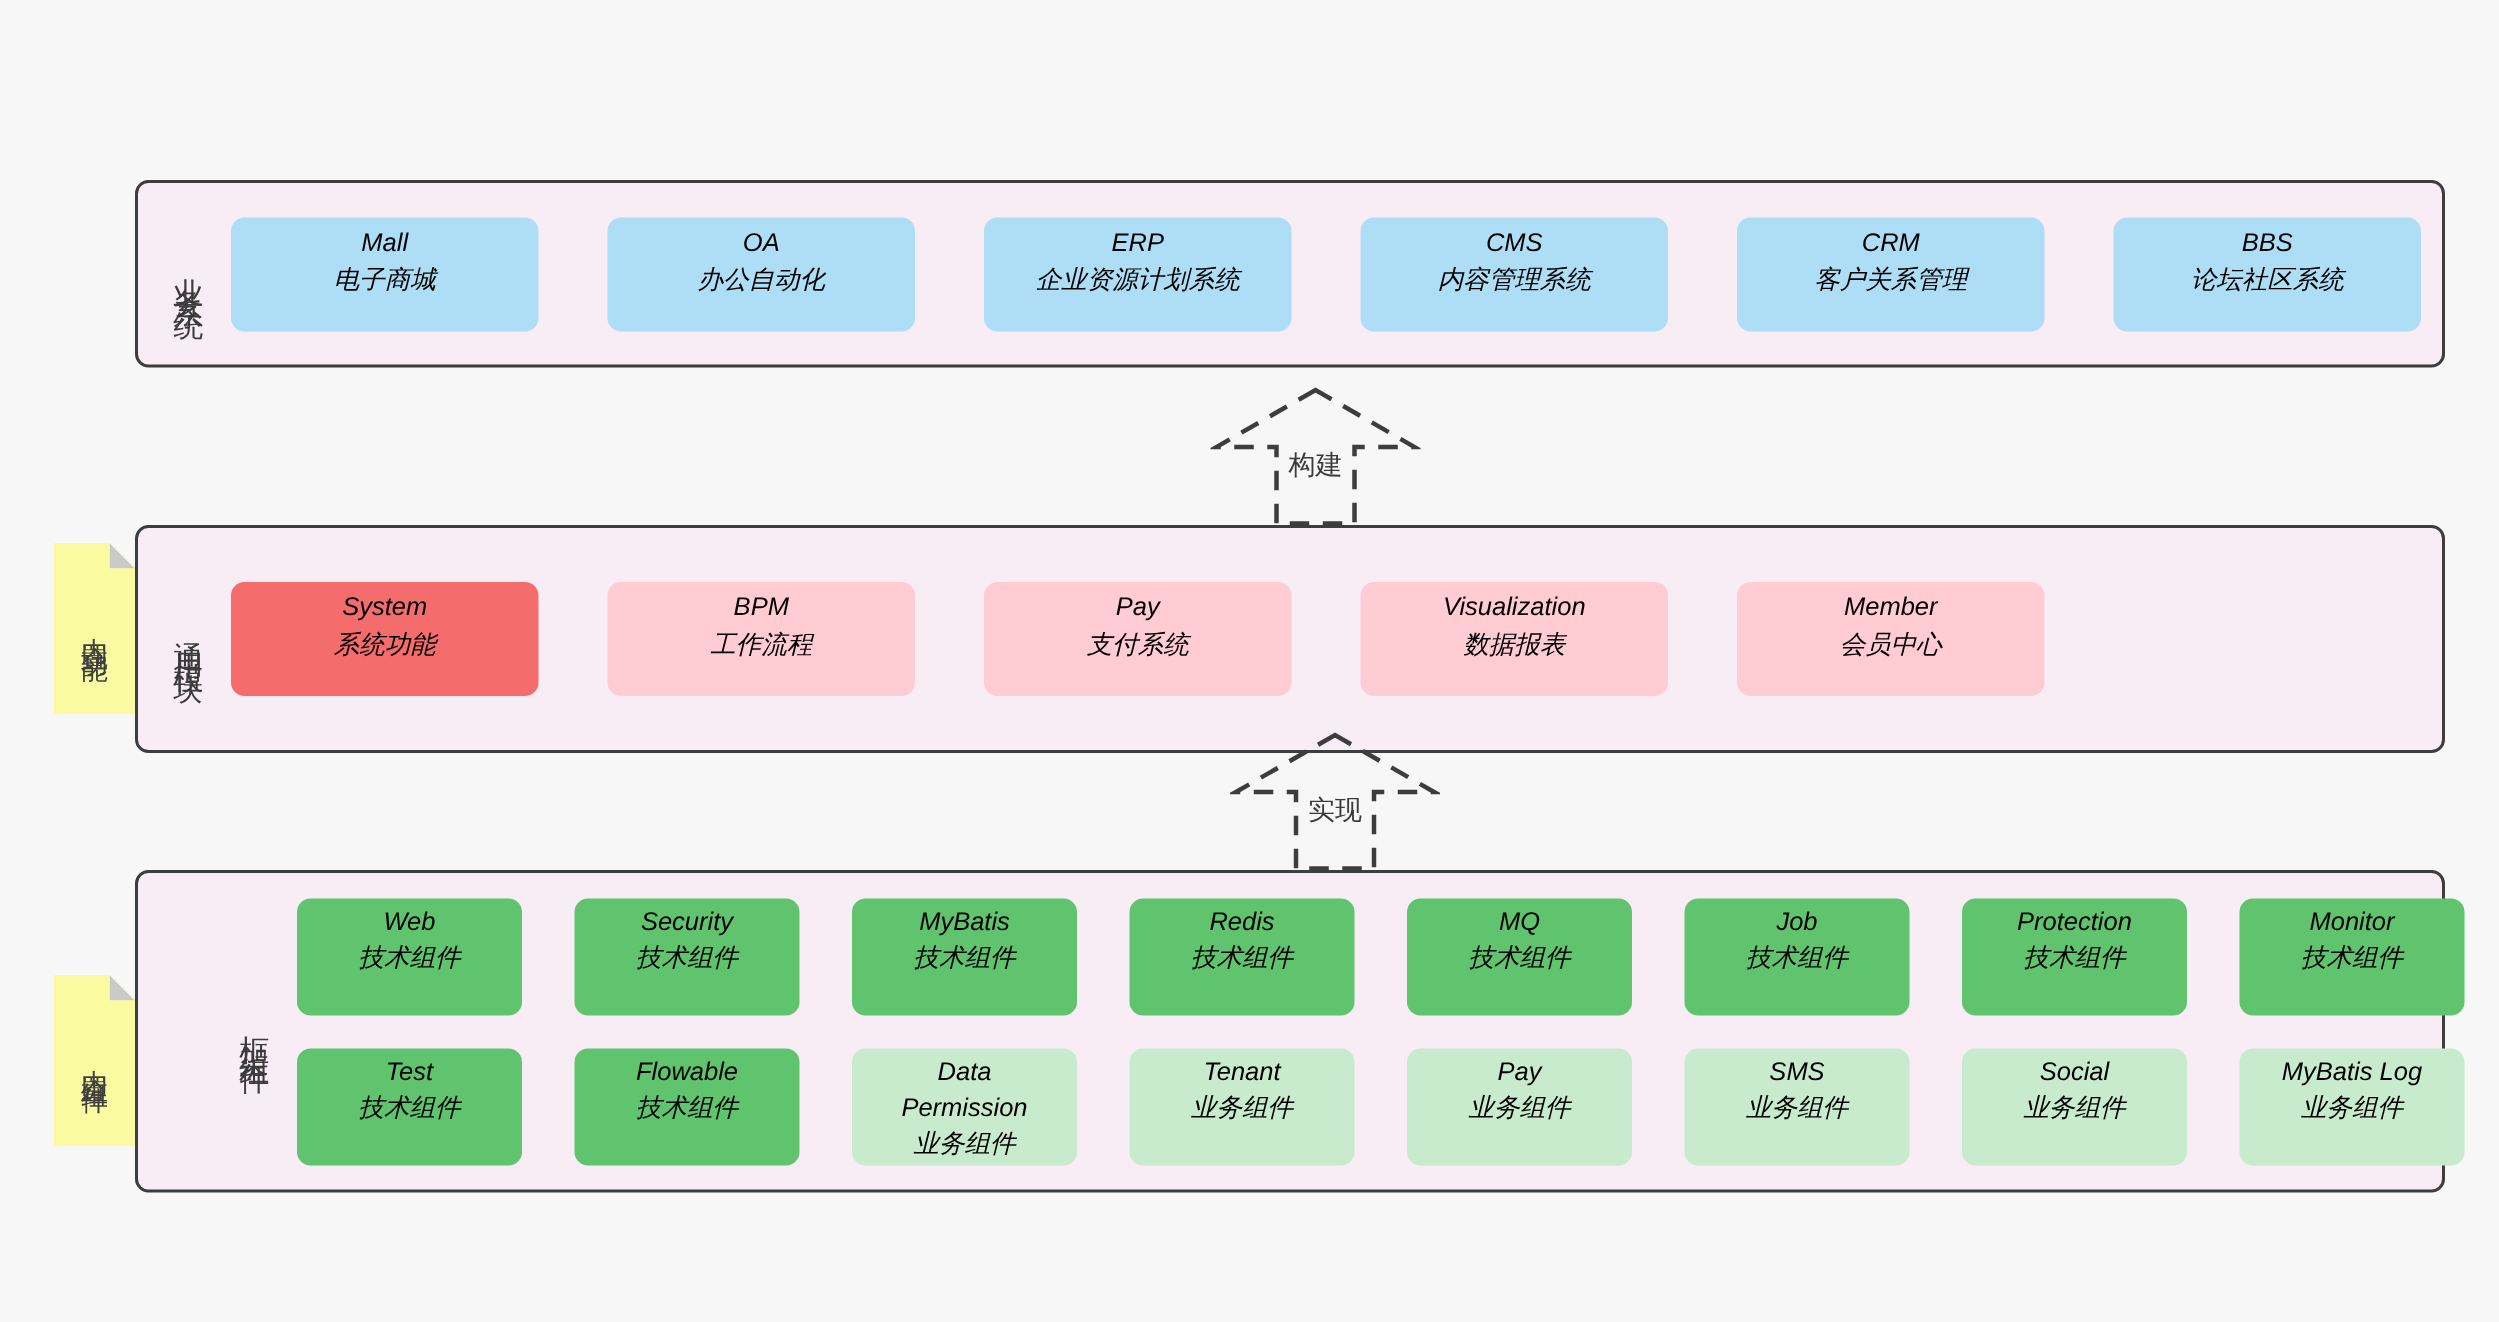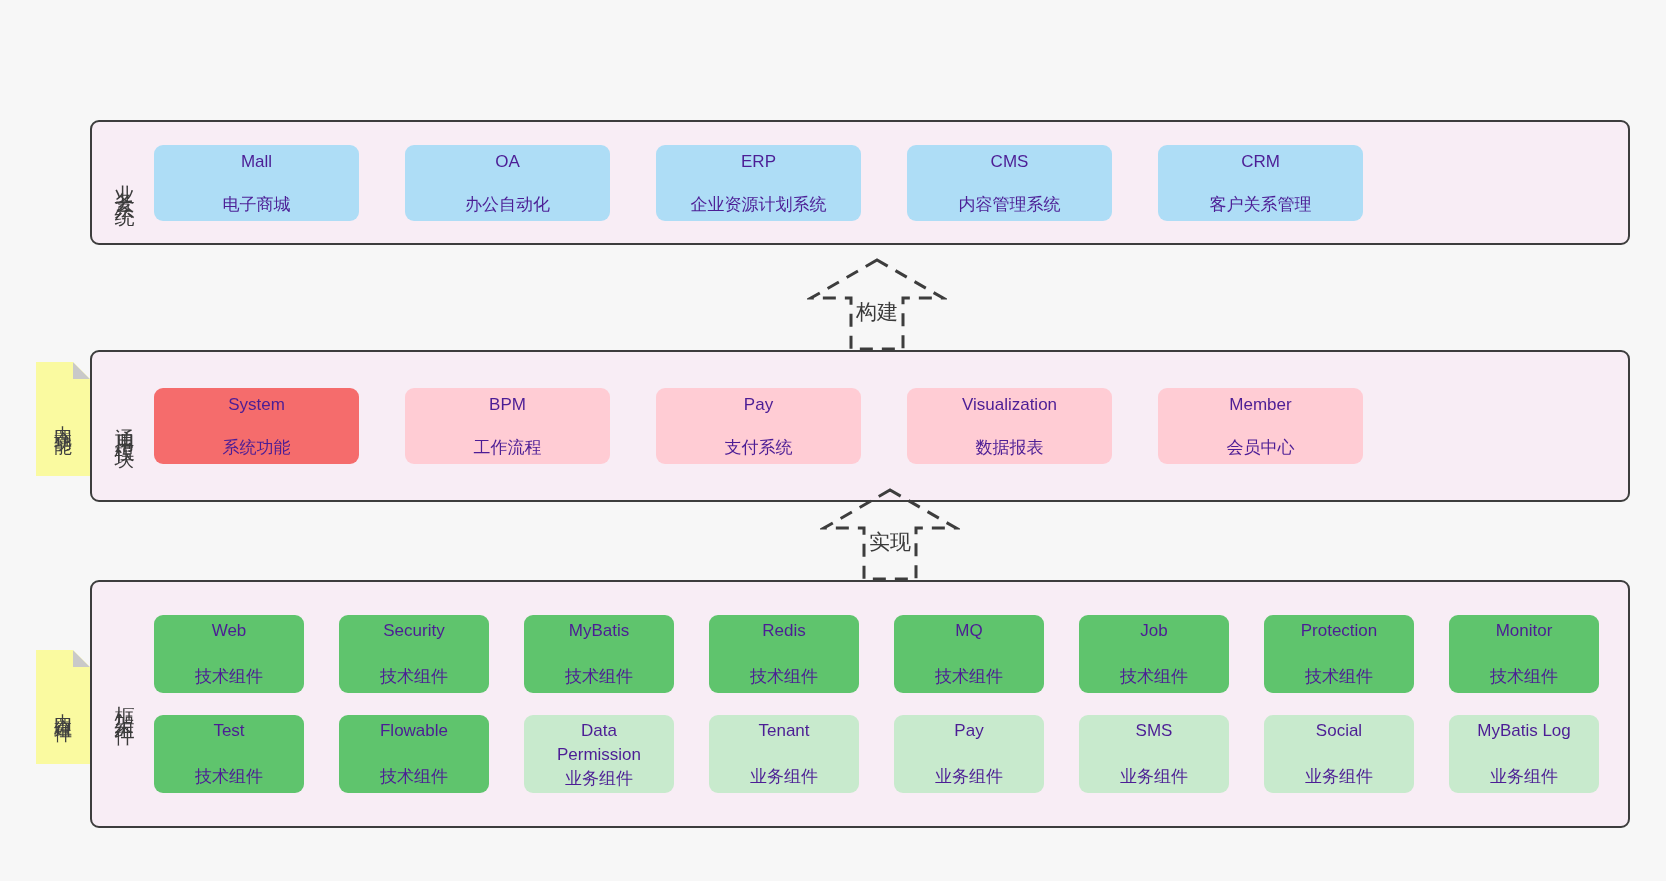--- a/index.html
+++ b/index.html
@@ -7,54 +7,55 @@
   .canvas{position:relative;width:1666px;height:881px;background:#f7f7f7;overflow:hidden;}
 
   
   .panel{
     position:absolute;left:90px;width:1540px;box-sizing:border-box;
     background:#f8edf5;border:2px solid #3d3d3d;border-radius:9px;
     display:flex;align-items:center;
   }
   .panel-business{top:120px;height:125px;}
   .panel-modules{top:350px;height:152px;}
-  .panel-framework{top:580px;height:248px;}
+  .panel-framework{top:580px;height:215px;padding-left:44px;}
 
   .vlabel{
     flex:0 0 auto;margin-left:20px;width:26px;
     writing-mode:vertical-rl;text-orientation:upright;
     font-size:20px;letter-spacing:7px;color:#3b3b3b;line-height:26px;
     text-align:center;
   }
 
   .boxes{display:flex;gap:46px;margin-left:16px;align-items:center;}
   .rows{display:flex;flex-direction:column;gap:22px;margin-left:16px;}
   .rows .boxes{margin-left:0;gap:35px;}
 
   .box{
     box-sizing:border-box;border-radius:9px;
-    display:flex;flex-direction:column;justify-content:space-between;align-items:center;
-    text-align:center;color:#4c1d95;font-size:17px;line-height:25px;
+    display:flex;flex-direction:column;justify-content:flex-start;align-items:center;
+    text-align:center;color:#000000;font-size:17px;line-height:25px;
     padding:4px 6px;
+    font-style:italic;
   }
   .box-wide{width:205px;height:76px;}
   .box-sm{width:150px;height:78px;line-height:24px;}
   .blue{background:#aeddf6;}
   .red{background:#f56c6c;}
   .pink{background:#ffccd4;}
   .green{background:#5fc46d;}
   .green-light{background:#c8eacd;}
   .box-name{white-space:pre-line;}
 
   
   .arrow{position:absolute;width:140px;height:95px;}
   .arrow svg{position:absolute;left:0;top:0;}
   .arrow-label{
     position:absolute;left:50%;top:40px;transform:translateX(-50%);
-    background:#f7f7f7;padding:1px 3px;font-size:21px;color:#3b3b3b;white-space:nowrap;
+    background:#f7f7f7;padding:1px 3px;font-size:18px;color:#3b3b3b;white-space:nowrap;
   }
   .arrow-build{left:807px;top:257px;}
   .arrow-implement{left:820px;top:487px;}
 
   
   .note{
     position:absolute;left:36px;width:54px;background:#fafaa0;
     display:flex;align-items:center;justify-content:center;
     clip-path:polygon(0 0,calc(100% - 17px) 0,100% 17px,100% 100%,0 100%);
   }
@@ -89,20 +90,24 @@
         <div class="box-name">ERP</div>
         <div class="box-desc">企业资源计划系统</div>
       </div>
       <div class="box box-wide blue">
         <div class="box-name">CMS</div>
         <div class="box-desc">内容管理系统</div>
       </div>
       <div class="box box-wide blue">
         <div class="box-name">CRM</div>
         <div class="box-desc">客户关系管理</div>
+      </div>
+      <div class="box box-wide blue">
+        <div class="box-name">BBS</div>
+        <div class="box-desc">论坛社区系统</div>
       </div>
     </div>
   </div>
 
   <div class="arrow arrow-build">
     <svg width="140" height="95" viewBox="0 0 140 95">
       <path d="M70 3 L4 41 L44 41 L44 92 L96 92 L96 41 L136 41 Z" fill="none" stroke="#3d3d3d" stroke-width="3" stroke-dasharray="13 9"></path>
     </svg>
     <span class="arrow-label">构建</span>
   </div>

